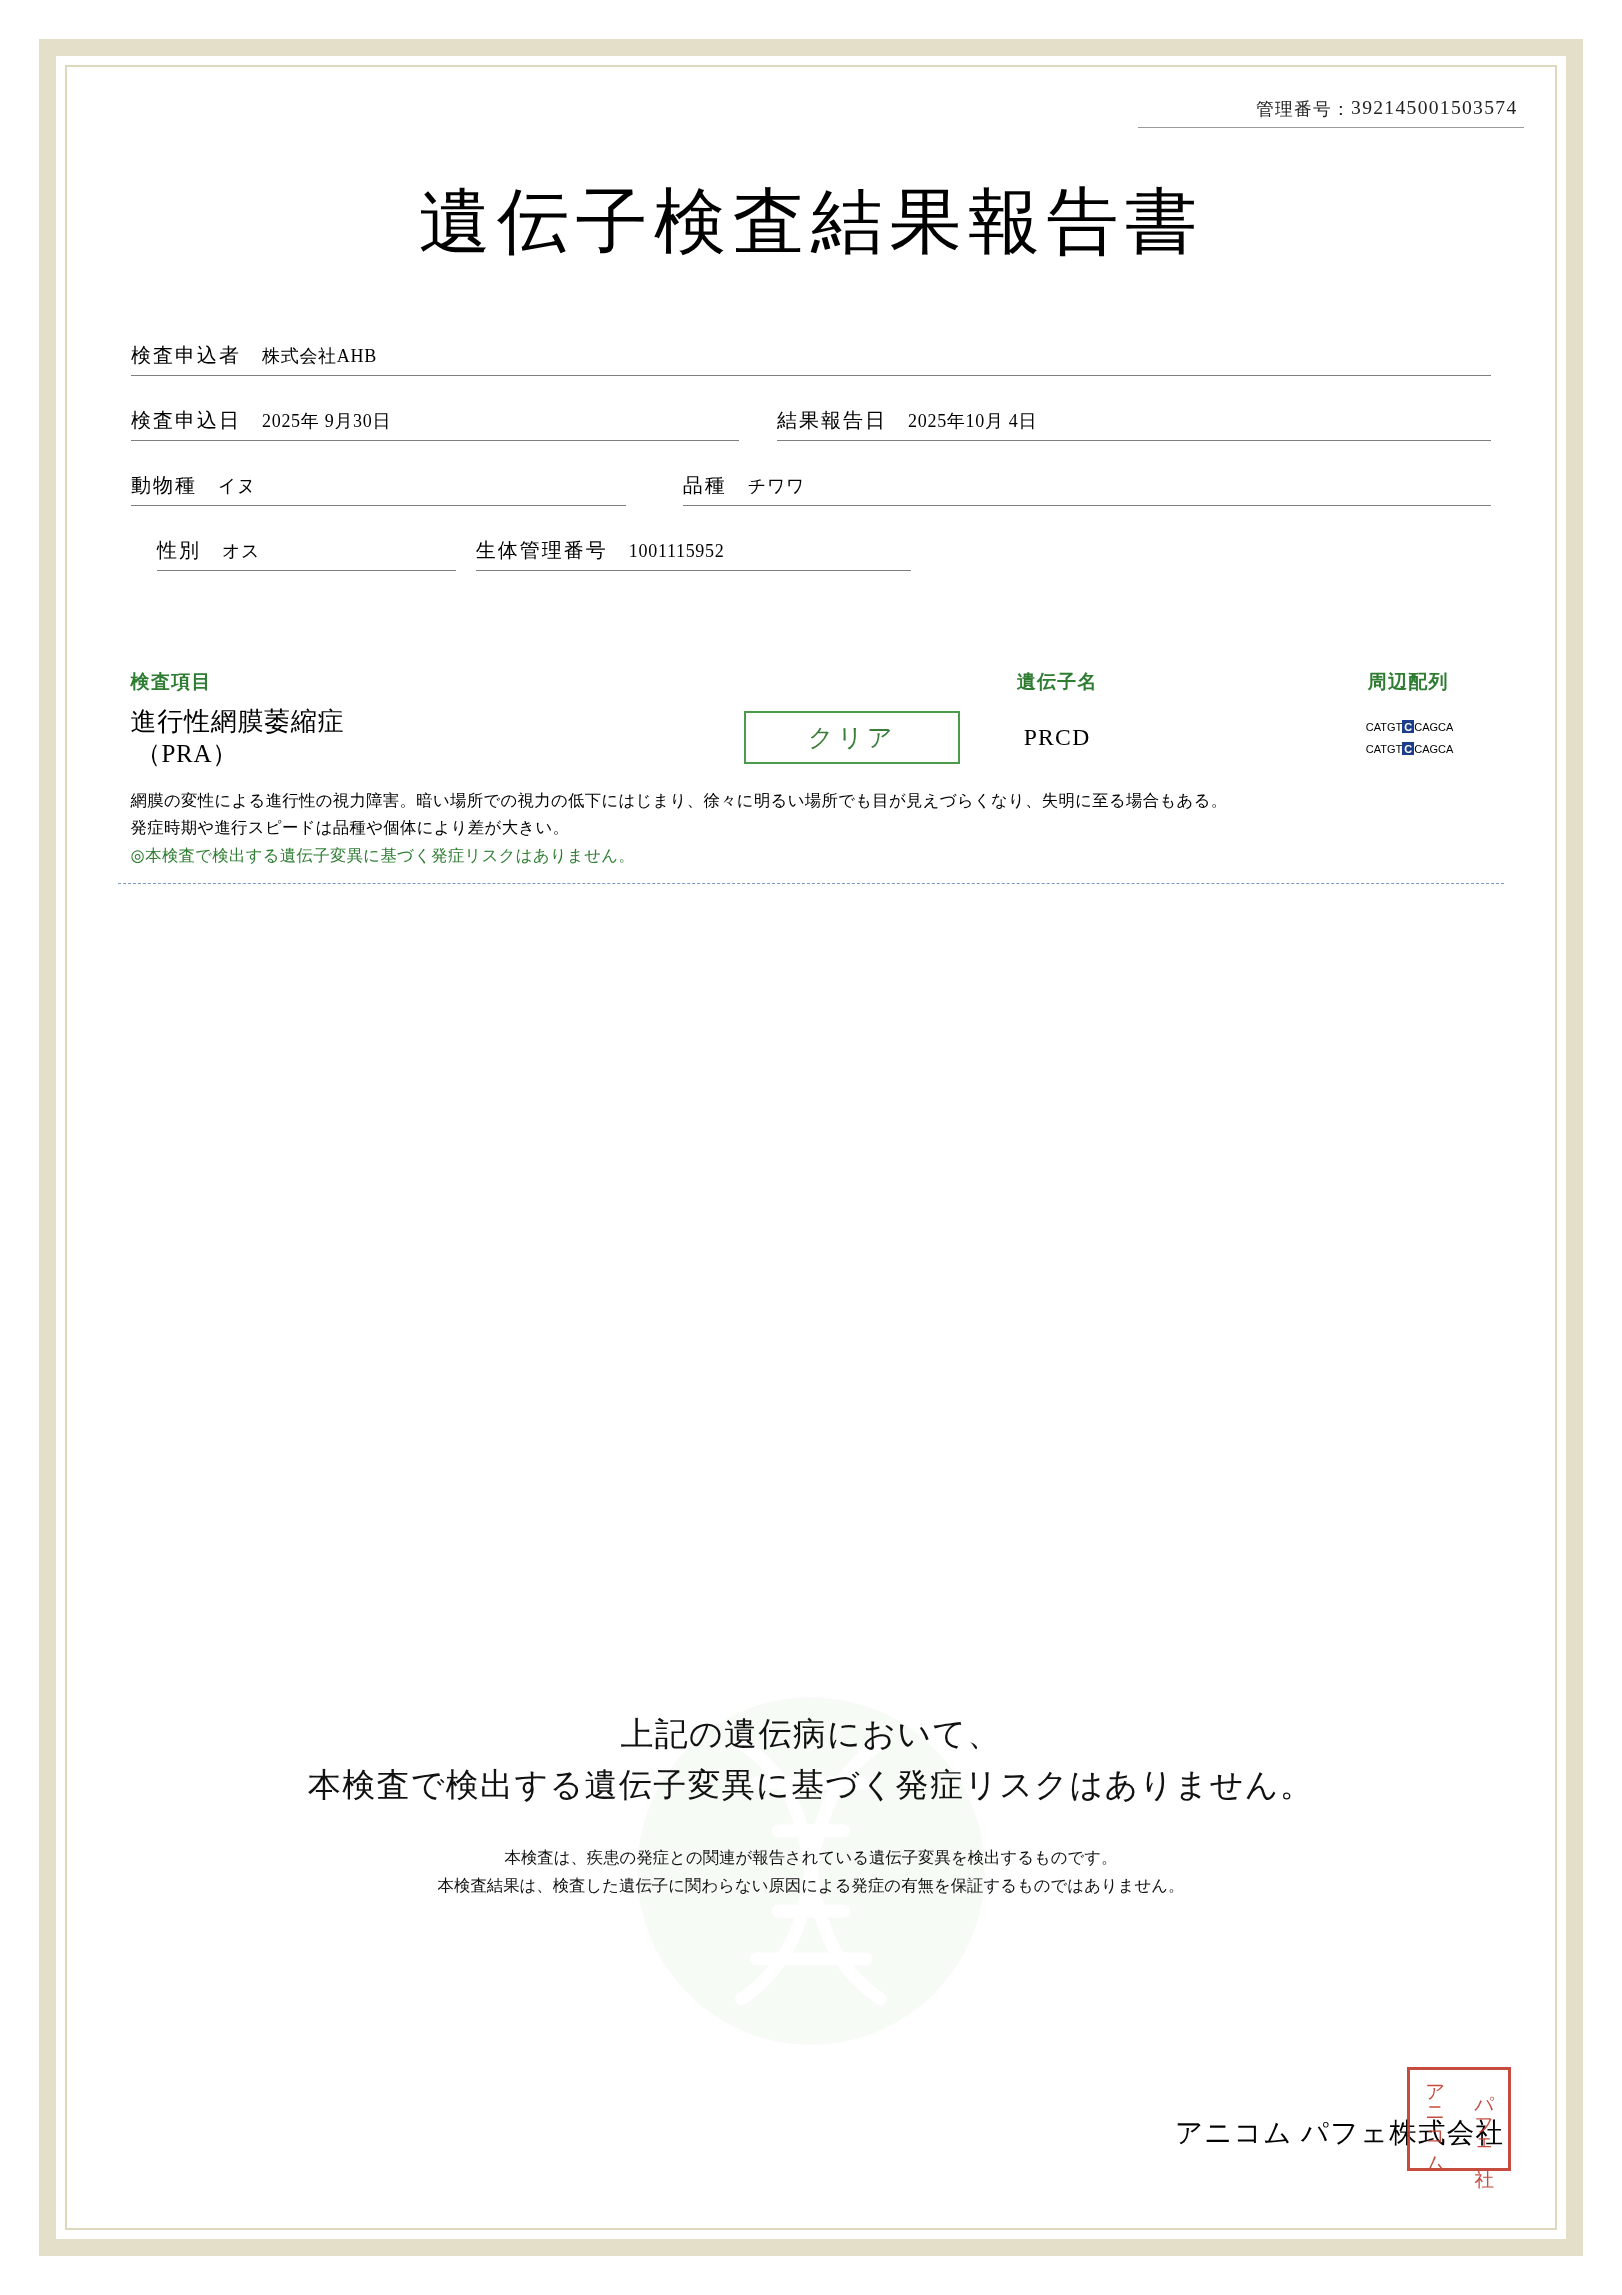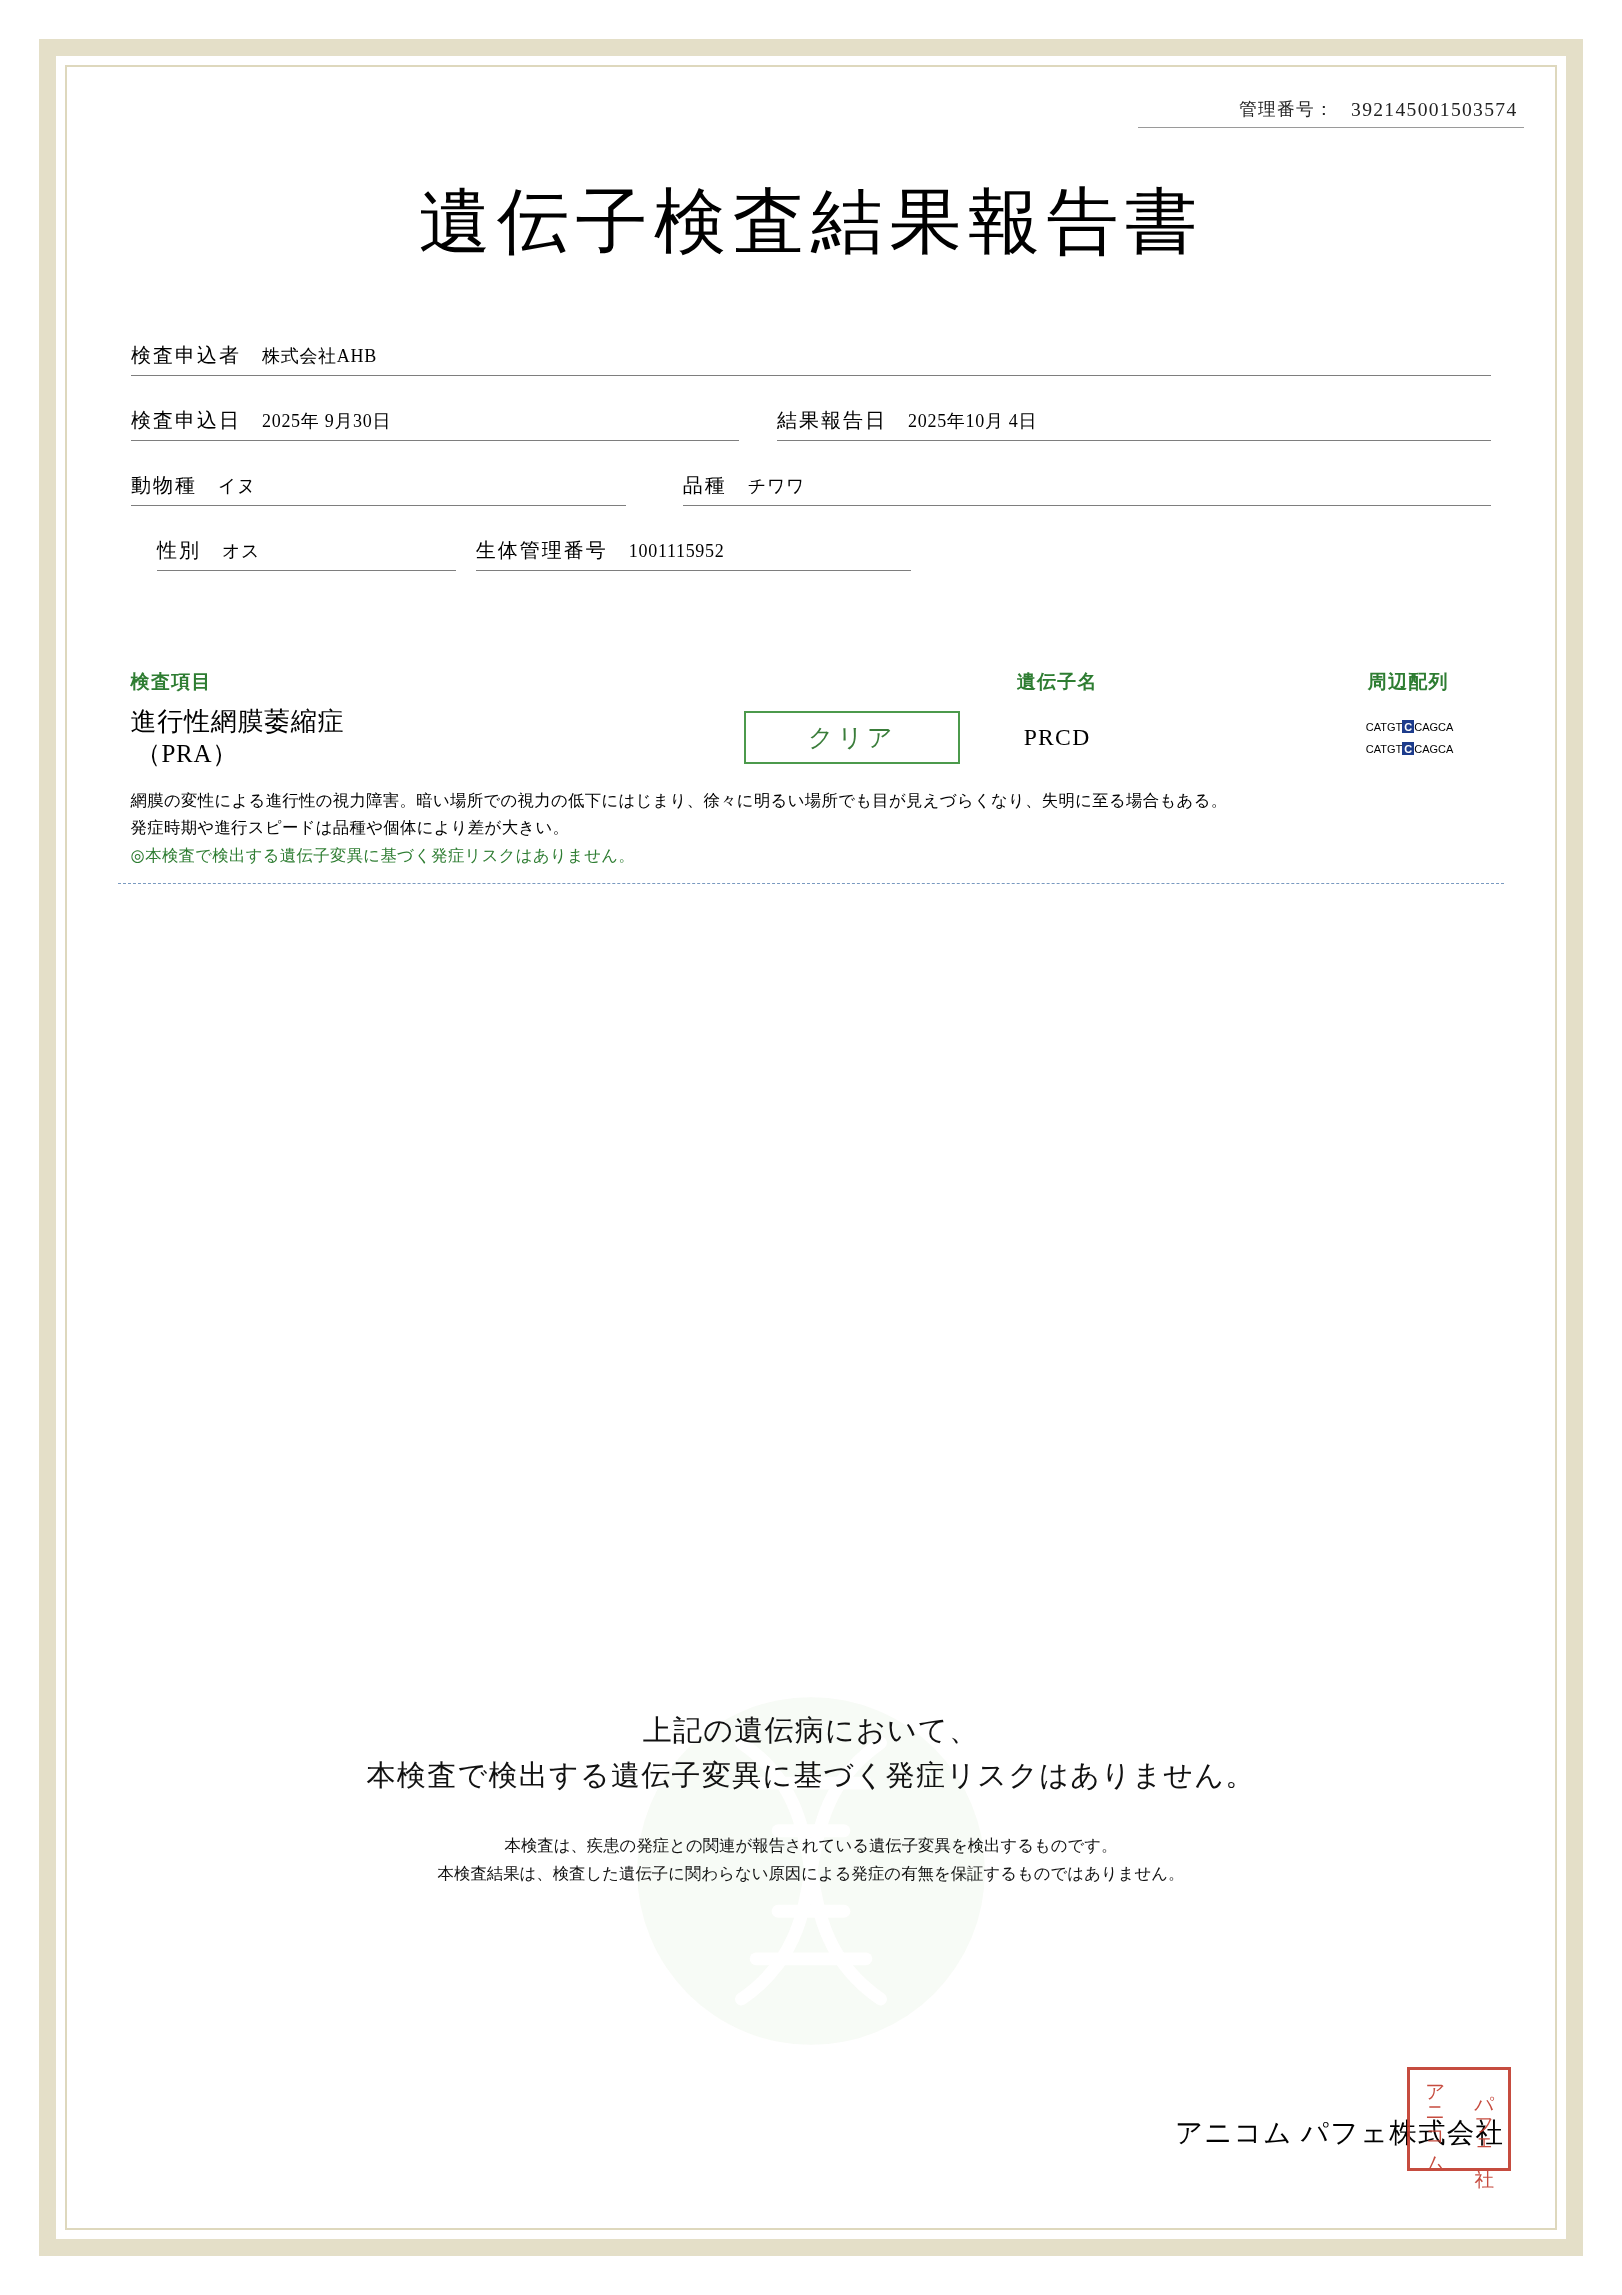--- a/index.html
+++ b/index.html
@@ -41,22 +41,21 @@
   .ctrl-row {
     display: flex;
     justify-content: flex-end;
     align-items: flex-end;
     margin-top: 11.8px;
   }
   .ctrl-box {
     border-bottom: 1.3px solid #9a9a9a;
     padding: 0 6.5px 6.5px 6.5px;
     display: flex;
-    align-items: flex-end;
-    gap: 17px;
+    align-items: flex-start;
     min-width: 373px;
     justify-content: flex-end;
   }
   .ctrl-label {
     font-size: 17.7px;
     letter-spacing: 1.3px;
     color: #222;
   }
   .ctrl-value {
     font-size: 19.6px;
@@ -223,21 +222,21 @@
   }
 
   
   .summary {
     position: absolute;
     left: 0; right: 0;
     top: 1623px;
     text-align: center;
   }
   .summary .l1 {
-    font-size: 29px;
+    font-size: 33px;
     letter-spacing: 1.3px;
     line-height: 1.55;
     color: #111;
     font-family: "Liberation Sans", sans-serif;
   }
   .summary .small {
     margin-top: 34px;
     font-size: 16.4px;
     line-height: 1.7;
     color: #111;

